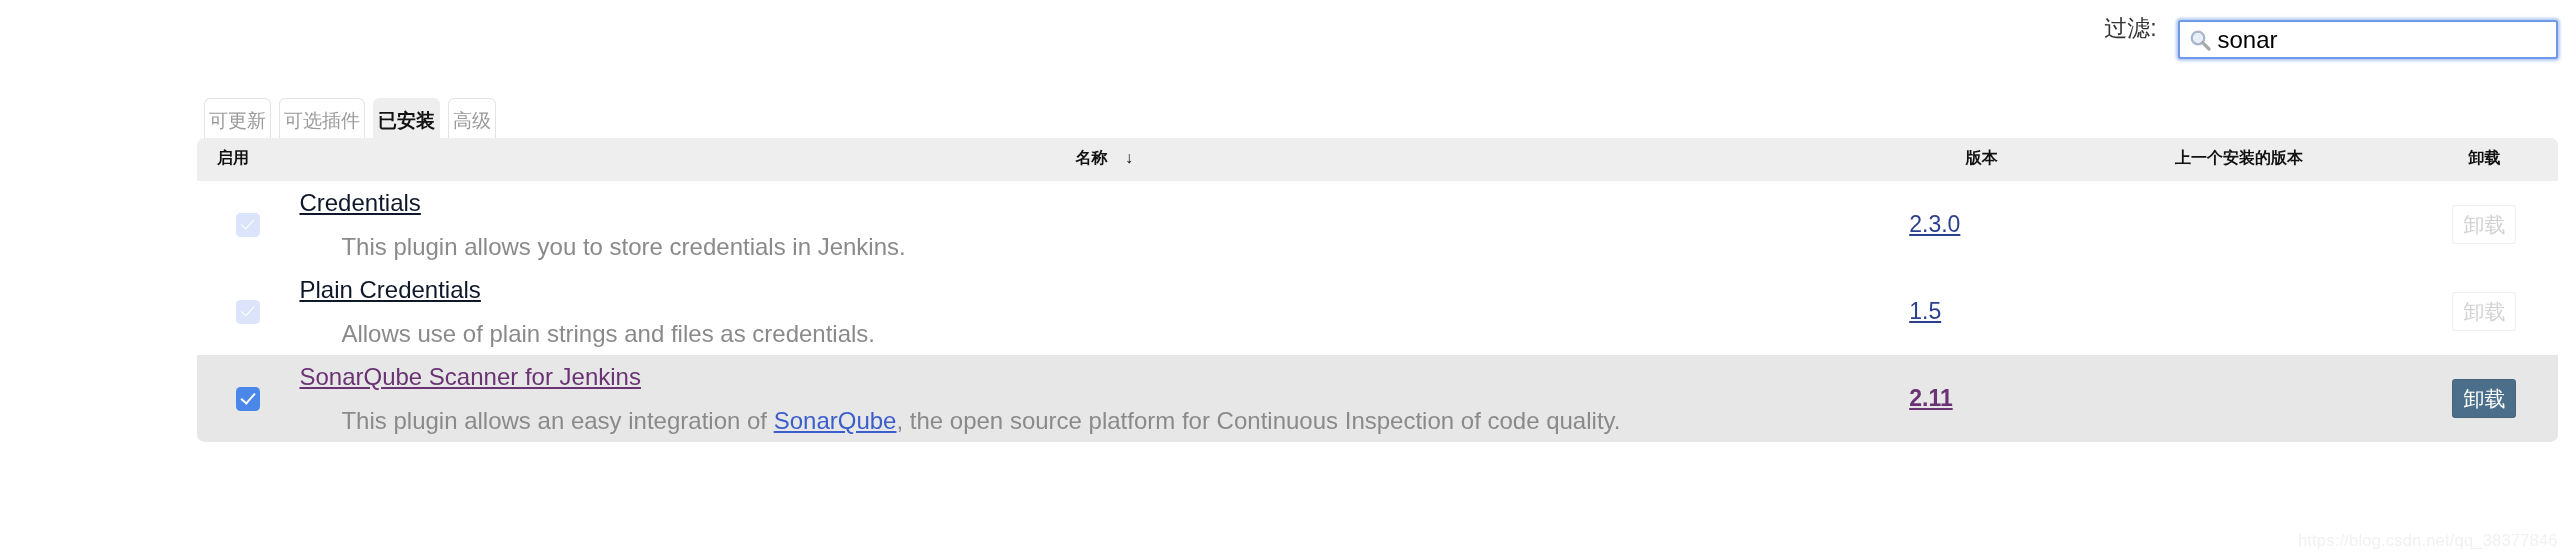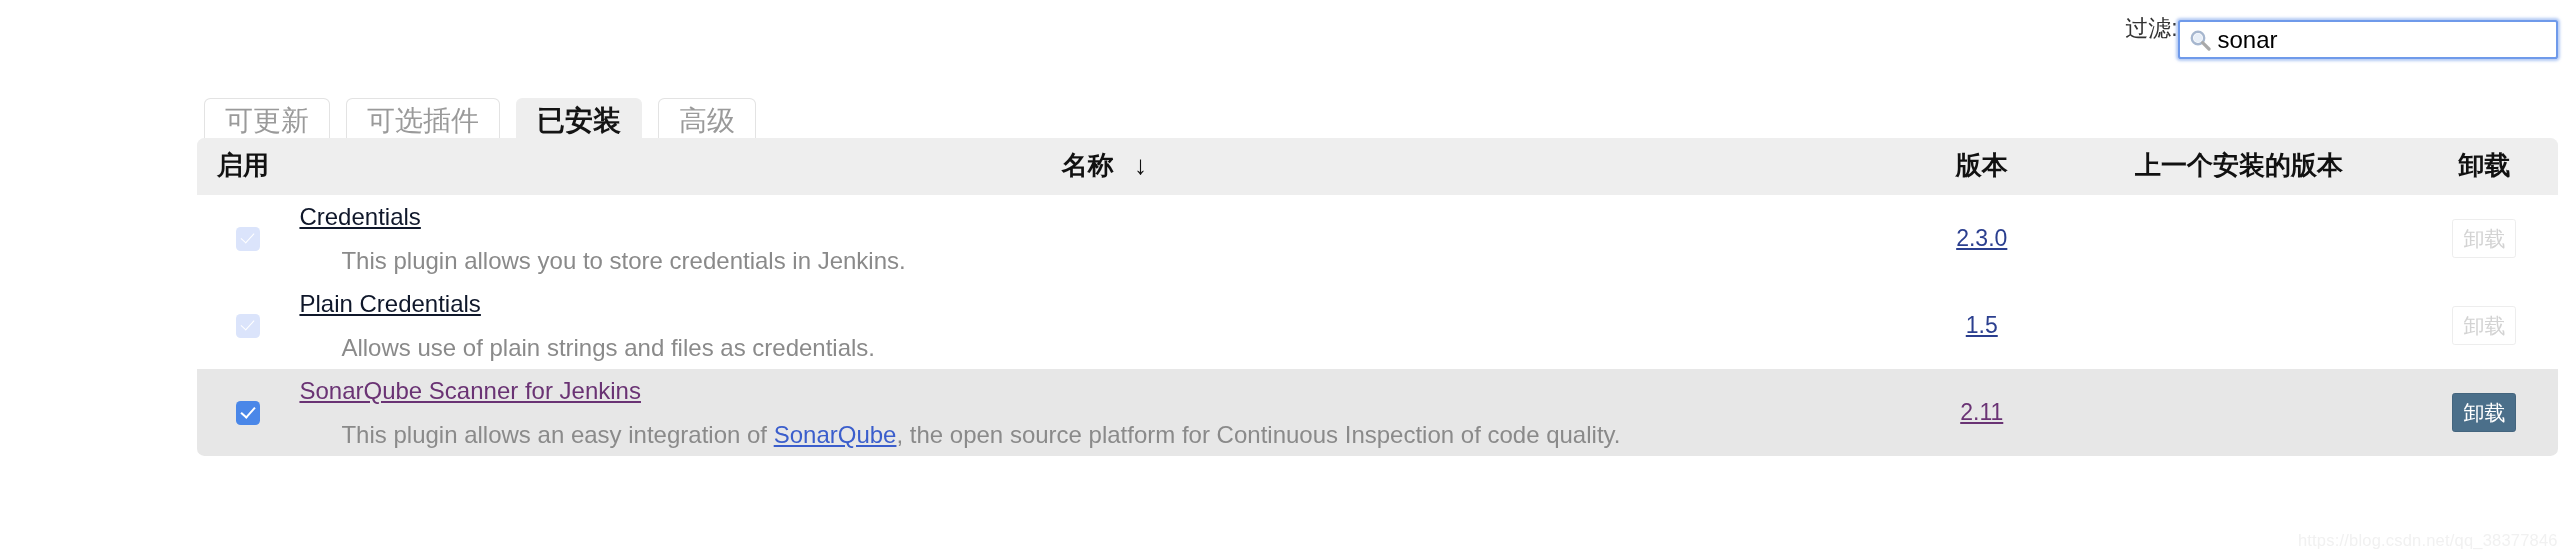--- a/index.html
+++ b/index.html
@@ -21,21 +21,21 @@
     position: absolute;
     top: 9.2px;
     right: 18.3px;
     display: flex;
     align-items: center;
     height: 39px;
   }
   #filter-label {
     font-size: 23px;
     color: #333333;
-    margin-right: 0;
+    margin-right: 21px;
     white-space: nowrap;
     letter-spacing: 0px;
   }
   #filter-input-wrap {
     position: relative;
     width: 380px;
     height: 39px;
     border: 2.8px solid #6f9aea;
     border-radius: 2.8px;
     box-shadow: 0 0 2.8px 1.8px rgba(120,160,235,0.55);
@@ -71,31 +71,31 @@
     position: absolute;
     left: 204px;
     top: 94px;
     display: flex;
     align-items: flex-end;
     height: 48px;
   }
   .tab {
     height: 44px;
     box-sizing: border-box;
-    padding: 0 20px;
+    padding: 0 4px;
     display: flex;
     align-items: center;
     justify-content: center;
-    font-size: 28px;
+    font-size: 19px;
     color: #9a9a9a;
     background: #ffffff;
     border: 0.9px solid #e3e3e3;
     border-bottom: none;
     border-radius: 6.4px 6.4px 0 0;
-    margin-right: 16px;
+    margin-right: 8px;
     white-space: nowrap;
     cursor: pointer;
   }
   .tab.active {
     background: #eeeeee;
     border-color: #eeeeee;
     color: #141414;
     font-weight: bold;
   }
 
@@ -104,21 +104,21 @@
     position: absolute;
     left: 197px;
     top: 138px;
     width: 2361px;
     border-collapse: separate;
     border-spacing: 0;
     table-layout: fixed;
   }
   #plugin-table thead th {
     background: #eeeeee;
-    font-size: 26px;
+    font-size: 16px;
     color: #111111;
     font-weight: bold;
     padding: 10px 0 12px 0;
     text-align: center;
     vertical-align: middle;
     white-space: nowrap;
   }
   #plugin-table thead th.col-enable {
     text-align: left;
     padding-left: 20px;
@@ -206,28 +206,28 @@
     margin-top: 16.5px;
     padding-left: 42px;
   }
   .plugin-desc a {
     color: #3b5ecc;
     text-decoration: underline;
     cursor: pointer;
   }
 
   
-  .version-cell { text-align: center; }
+  .version-cell { }
   .version-link {
     font-size: 23px;
     color: #2b3f8f;
     text-decoration: underline;
     cursor: pointer;
   }
-  .version-link.visited { color: #6a3374; }
+  .version-link.visited { color: #6a3374; font-weight: bold; }
 
   
   .uninstall-cell { text-align: center; padding-right: 13px !important; }
   .btn-uninstall {
     display: inline-block;
     font-family: "Liberation Sans", "DejaVu Sans", sans-serif;
     font-size: 21px;
     line-height: 1;
     padding: 8.3px 10px;
     border-radius: 2.8px;

